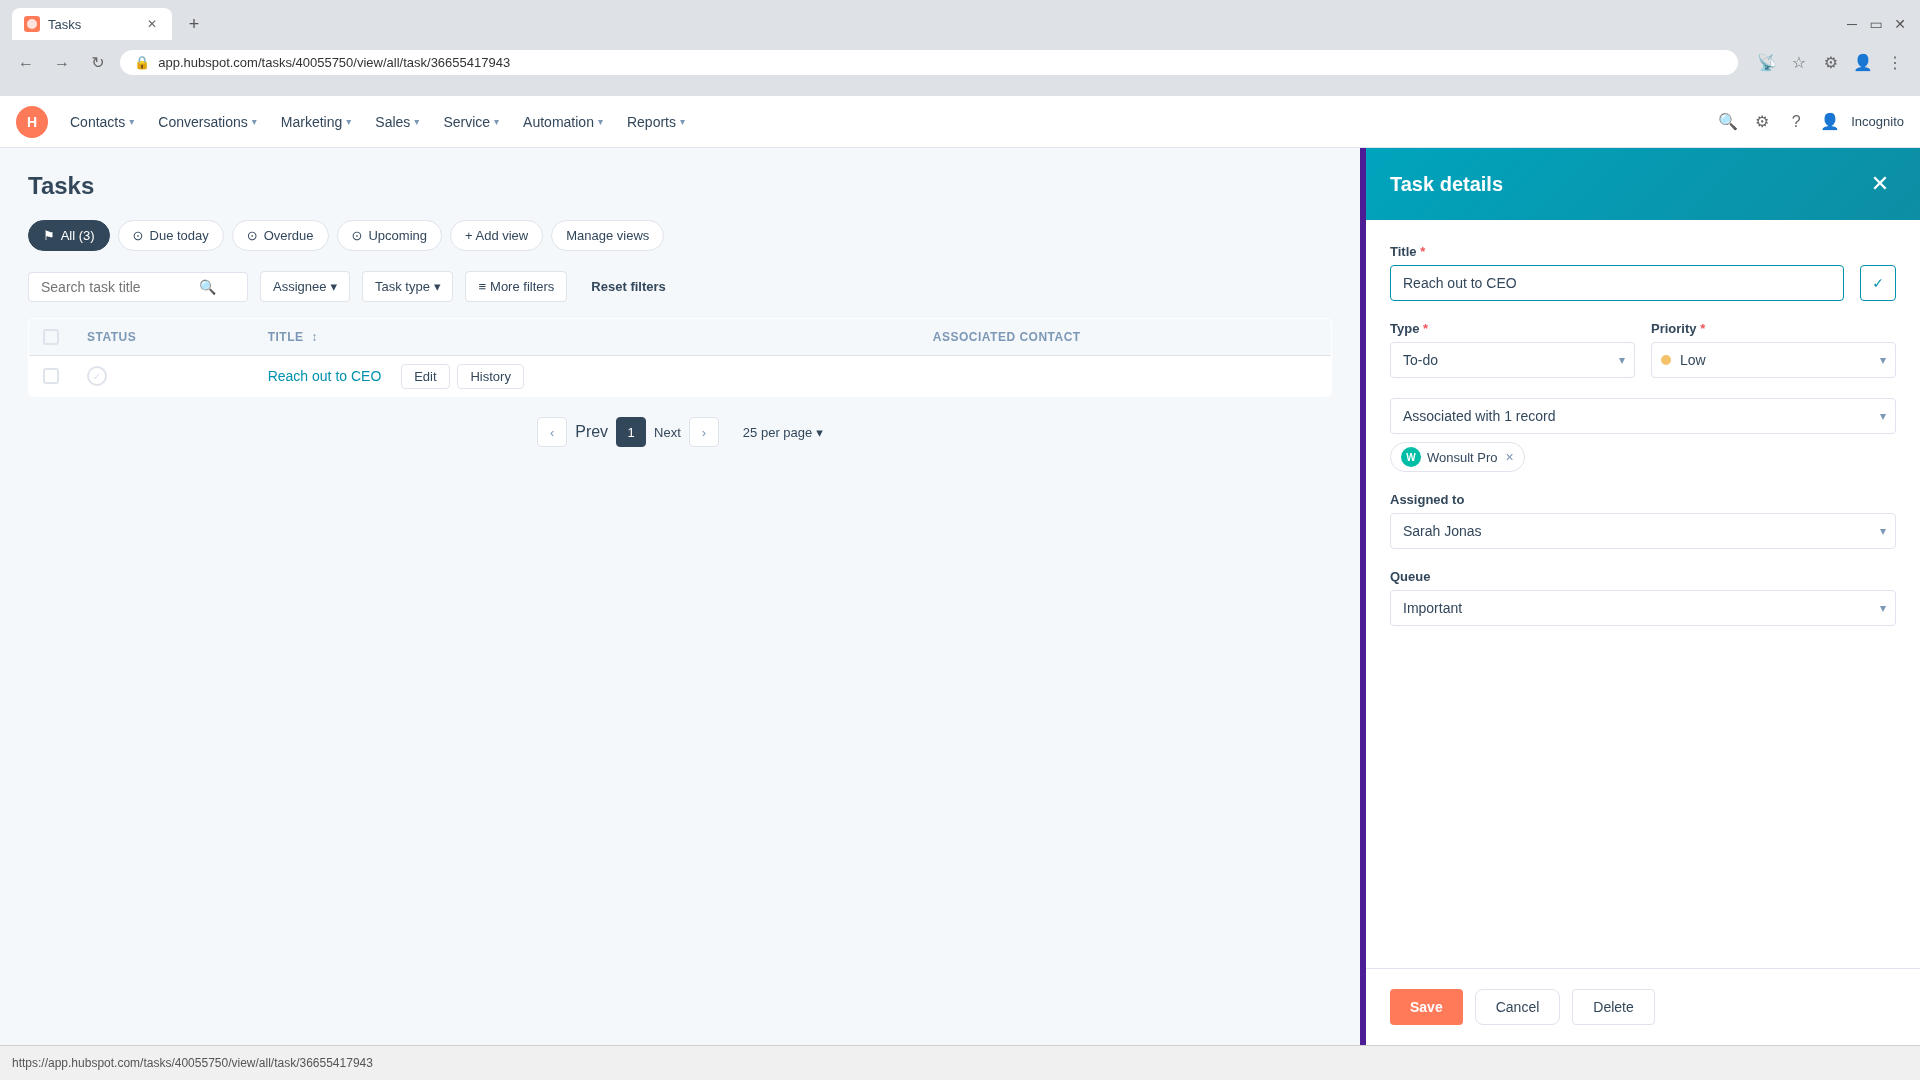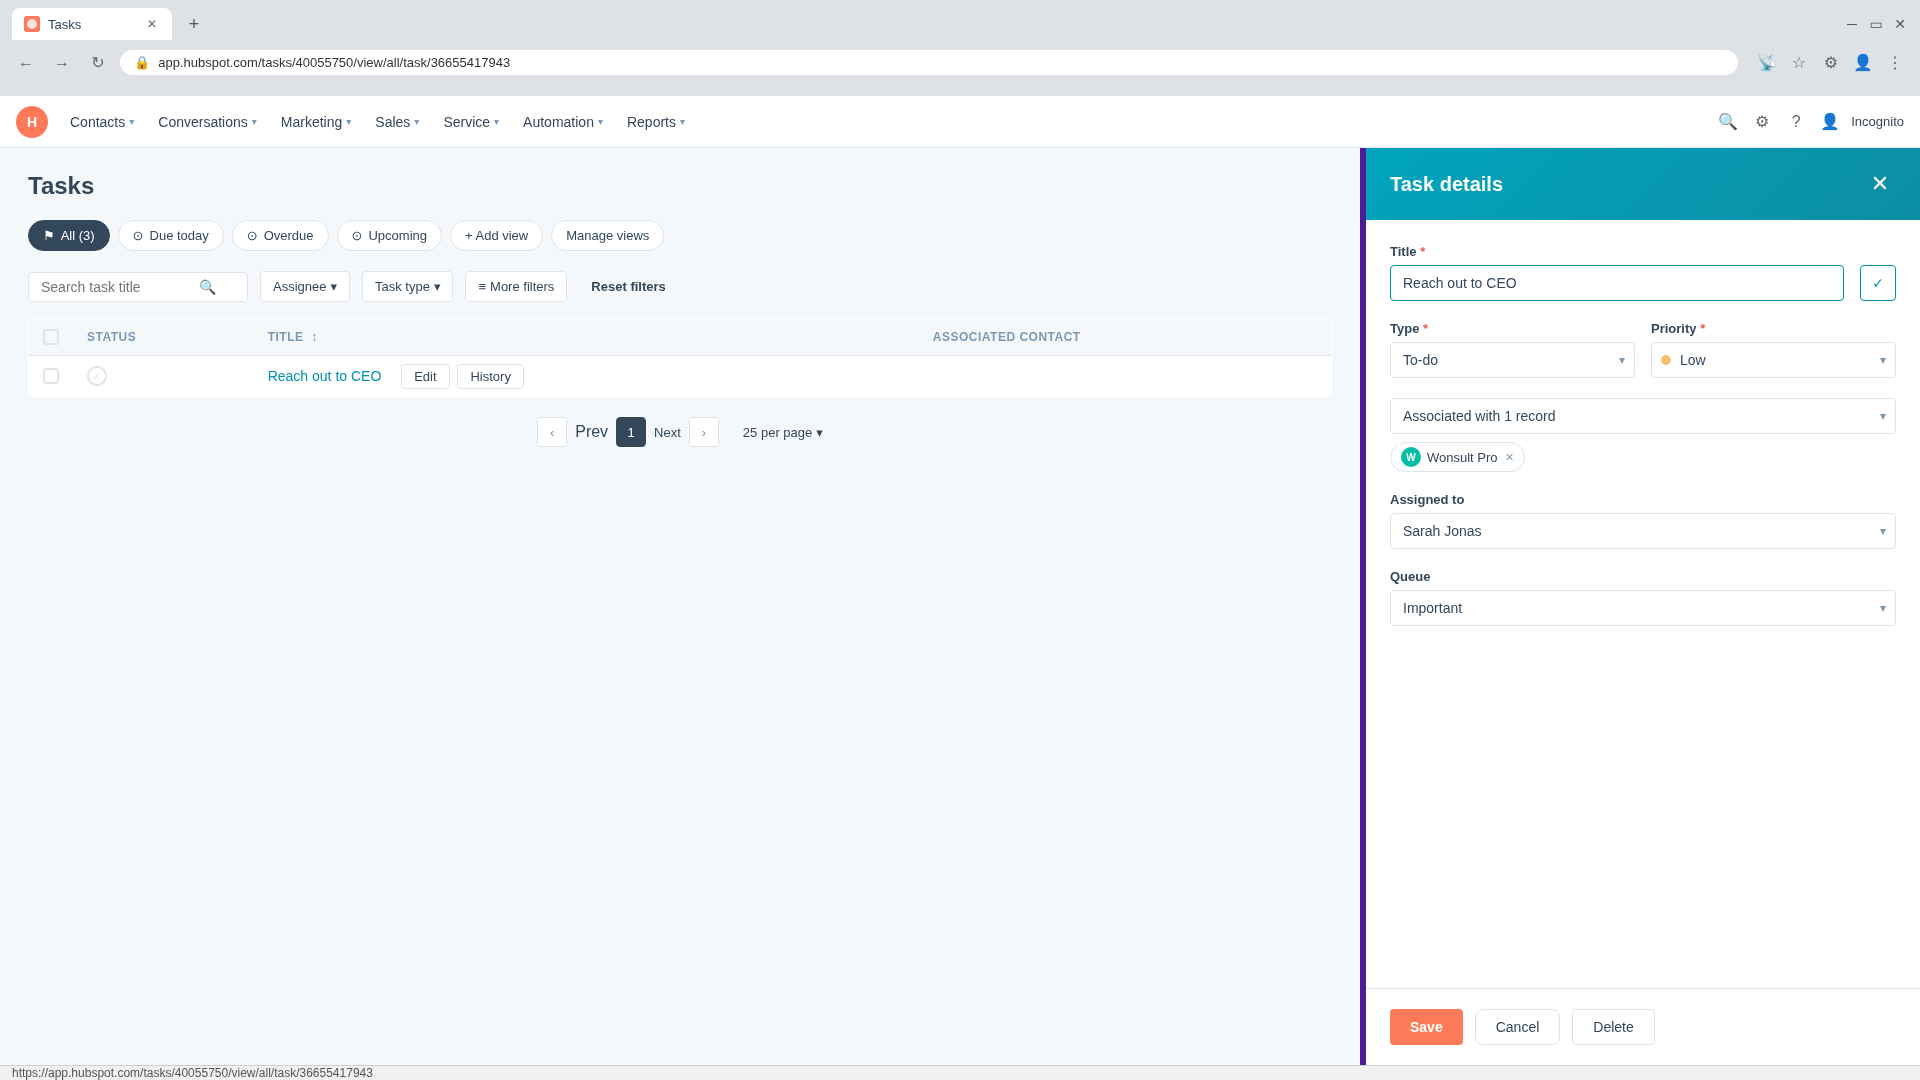--- a/index.html
+++ b/index.html
@@ -93,21 +93,21 @@
     .assoc-tag-remove { cursor: pointer; color: #7c98b6; font-size: 14px; margin-left: 2px; }
     .info-icon { color: #7c98b6; font-size: 12px; cursor: pointer; }
 
     
     .panel-actions { padding: 20px 24px; border-top: 1px solid #dfe3eb; display: flex; gap: 12px; }
     .btn-save { padding: 9px 20px; background: #ff7a59; color: #fff; border: none; border-radius: 4px; font-size: 14px; font-weight: 600; cursor: pointer; }
     .btn-cancel { padding: 9px 20px; background: #fff; color: #33475b; border: 1px solid #dfe3eb; border-radius: 8px; font-size: 14px; cursor: pointer; }
     .btn-delete { padding: 9px 20px; background: #fff; color: #33475b; border: 1px solid #dfe3eb; border-radius: 4px; font-size: 14px; cursor: pointer; }
 
     
-    .status-bar { background: #f0f0f0; border-top: 1px solid #d0d0d0; height: 15px; display: flex; align-items: center; padding: 0 12px; font-size: 12px; color: #555; }
+    .status-bar { background: #f0f0f0; border-top: 1px solid #d0d0d0; height: 35px; display: flex; align-items: center; padding: 0 12px; font-size: 12px; color: #555; }
 
     
     .confirm-check { width: 36px; height: 36px; border-radius: 4px; border: 1px solid #0091ae; display: flex; align-items: center; justify-content: center; cursor: pointer; color: #0091ae; margin-left: 8px; }
     .title-input-row { display: flex; align-items: center; gap: 8px; }
     .title-input-row .form-input { flex: 1; }
   </style>
 </head>
 <body>
 
 <div class="browser-chrome">

